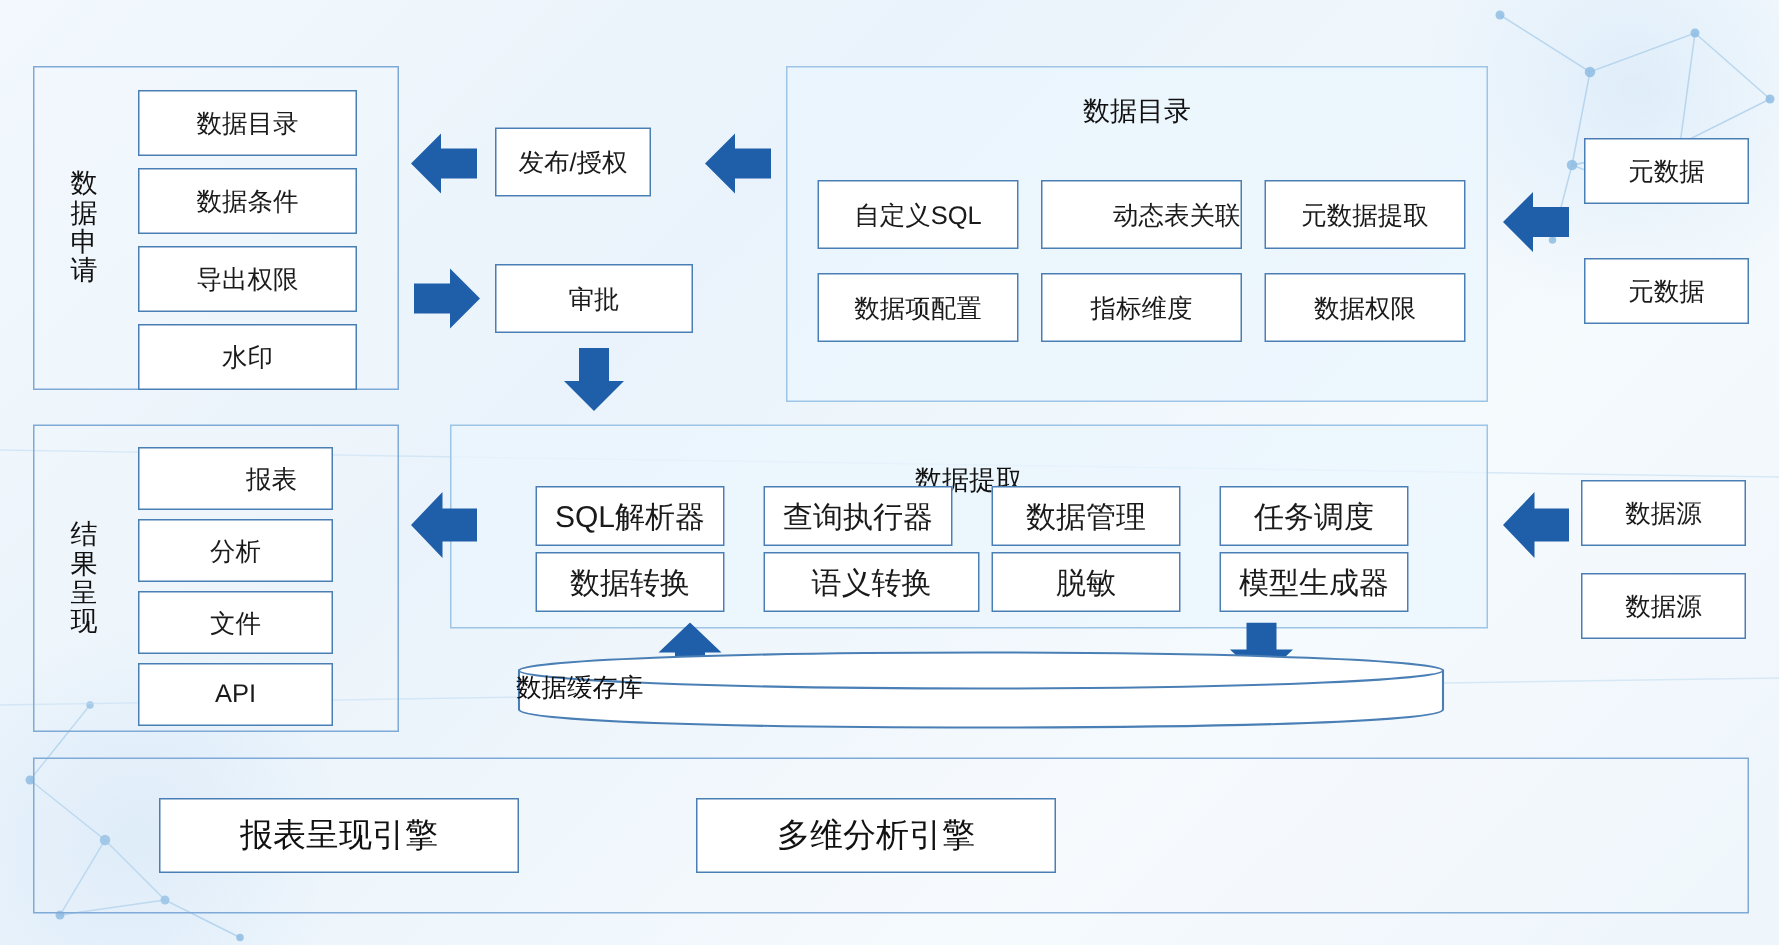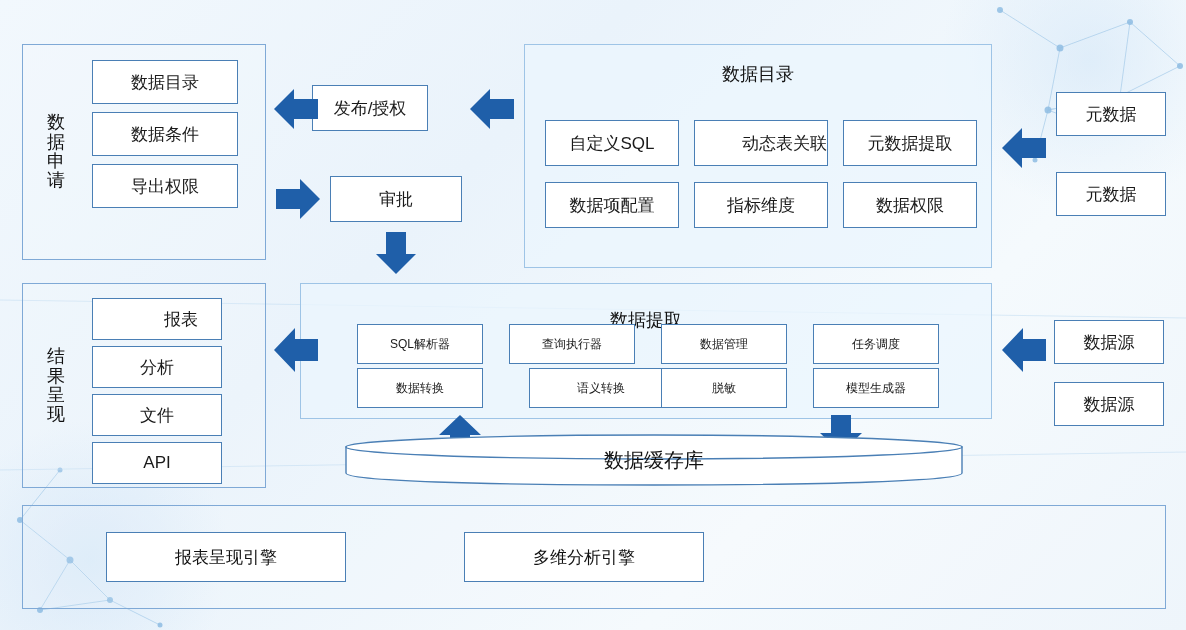--- a/index.html
+++ b/index.html
@@ -39,21 +39,21 @@
     border: 1px solid #4a7fb5;
     background: #ffffff;
     box-sizing: border-box;
     display: flex;
     align-items: center;
     justify-content: center;
     color: #1a1a1a;
     font-size: 17px;
     white-space: nowrap;
   }
-  .box.small { font-size: 12px; }
+  .box.small { font-size: 20px; }
   .vlabel {
     position: absolute;
     display: flex;
     align-items: center;
     justify-content: center;
     color: #111;
     font-size: 18px;
     line-height: 1.08;
     text-align: center;
     writing-mode: horizontal-tb;
@@ -70,33 +70,33 @@
     position: absolute;
     fill: #1f5fa9;
   }
   .cyl {
     position: absolute;
     box-sizing: border-box;
   }
   .cyl-label {
     position: absolute;
     width: 100%;
-    text-align: center;
-    font-size: 20px;
+    text-align: left;
+    font-size: 17px;
     color: #111;
   }
   .bigbox {
     position: absolute;
     border: 1px solid #4a7fb5;
     background: #ffffff;
     box-sizing: border-box;
     display: flex;
     align-items: center;
     justify-content: center;
-    font-size: 17px;
+    font-size: 22px;
     color: #111;
   }
 </style>
 </head>
 <body>
 
 <div id="canvas">
 
   <svg id="bg-deco" width="1186" height="630">
     <defs>
@@ -148,20 +148,23 @@
   </div>
   <div class="box" style="left:92px; top:60px; width:146px; height:44px;">
     <span>数据目录</span>
   </div>
   <div class="box" style="left:92px; top:112px; width:146px; height:44px;">
     <span>数据条件</span>
   </div>
   <div class="box" style="left:92px; top:164px; width:146px; height:44px;">
     <span>导出权限</span>
   </div>
+  <div class="box" style="left:92px; top:216px; width:146px; height:44px;">
+    <span>水印</span>
+  </div>
 
   <div class="panel" style="left:22px; top:283px; width:244px; height:205px;"></div>
   <div class="vlabel" style="left:30px; top:292px; width:52px; height:188px;">
     <span style="display: block;">
         <div>结</div>
         <div>果</div>
         <div>呈</div>
         <div>现</div>
       </span>
   </div>
@@ -171,21 +174,21 @@
   <div class="box" style="left:92px; top:346px; width:130px; height:42px;">
     <span>分析</span>
   </div>
   <div class="box" style="left:92px; top:394px; width:130px; height:42px;">
     <span>文件</span>
   </div>
   <div class="box" style="left:92px; top:442px; width:130px; height:42px;">
     <span>API</span>
   </div>
 
-  <div class="box" style="left:312px; top:85px; width:116px; height:46px;">
+  <div class="box" style="left:330px; top:85px; width:104px; height:46px;">
     <span>发布/授权</span>
   </div>
   <div class="box" style="left:330px; top:176px; width:132px; height:46px;">
     <span>审批</span>
   </div>
 
   <svg class="arrow" style="left:274px; top:86px;" width="46" height="46">
     <polygon points="0,23 20,3 20,13 44,13 44,33 20,33 20,43" fill="#1f5fa9"></polygon>
   </svg>
 
@@ -247,21 +250,21 @@
   </div>
   <div class="box small" style="left:661px; top:324px; width:126px; height:40px;">
     <span>数据管理</span>
   </div>
   <div class="box small" style="left:813px; top:324px; width:126px; height:40px;">
     <span>任务调度</span>
   </div>
   <div class="box small" style="left:357px; top:368px; width:126px; height:40px;">
     <span>数据转换</span>
   </div>
-  <div class="box small" style="left:509px; top:368px; width:144px; height:40px;margin-left:20px;">
+  <div class="box small" style="left:509px; top:368px; width:144px; height:40px;">
     <span>语义转换</span>
   </div>
   <div class="box small" style="left:661px; top:368px; width:126px; height:40px;">
     <span>脱敏</span>
   </div>
   <div class="box small" style="left:813px; top:368px; width:126px; height:40px;">
     <span>模型生成器</span>
   </div>
 
   <svg class="arrow" style="left:274px; top:325px;" width="46" height="50">

